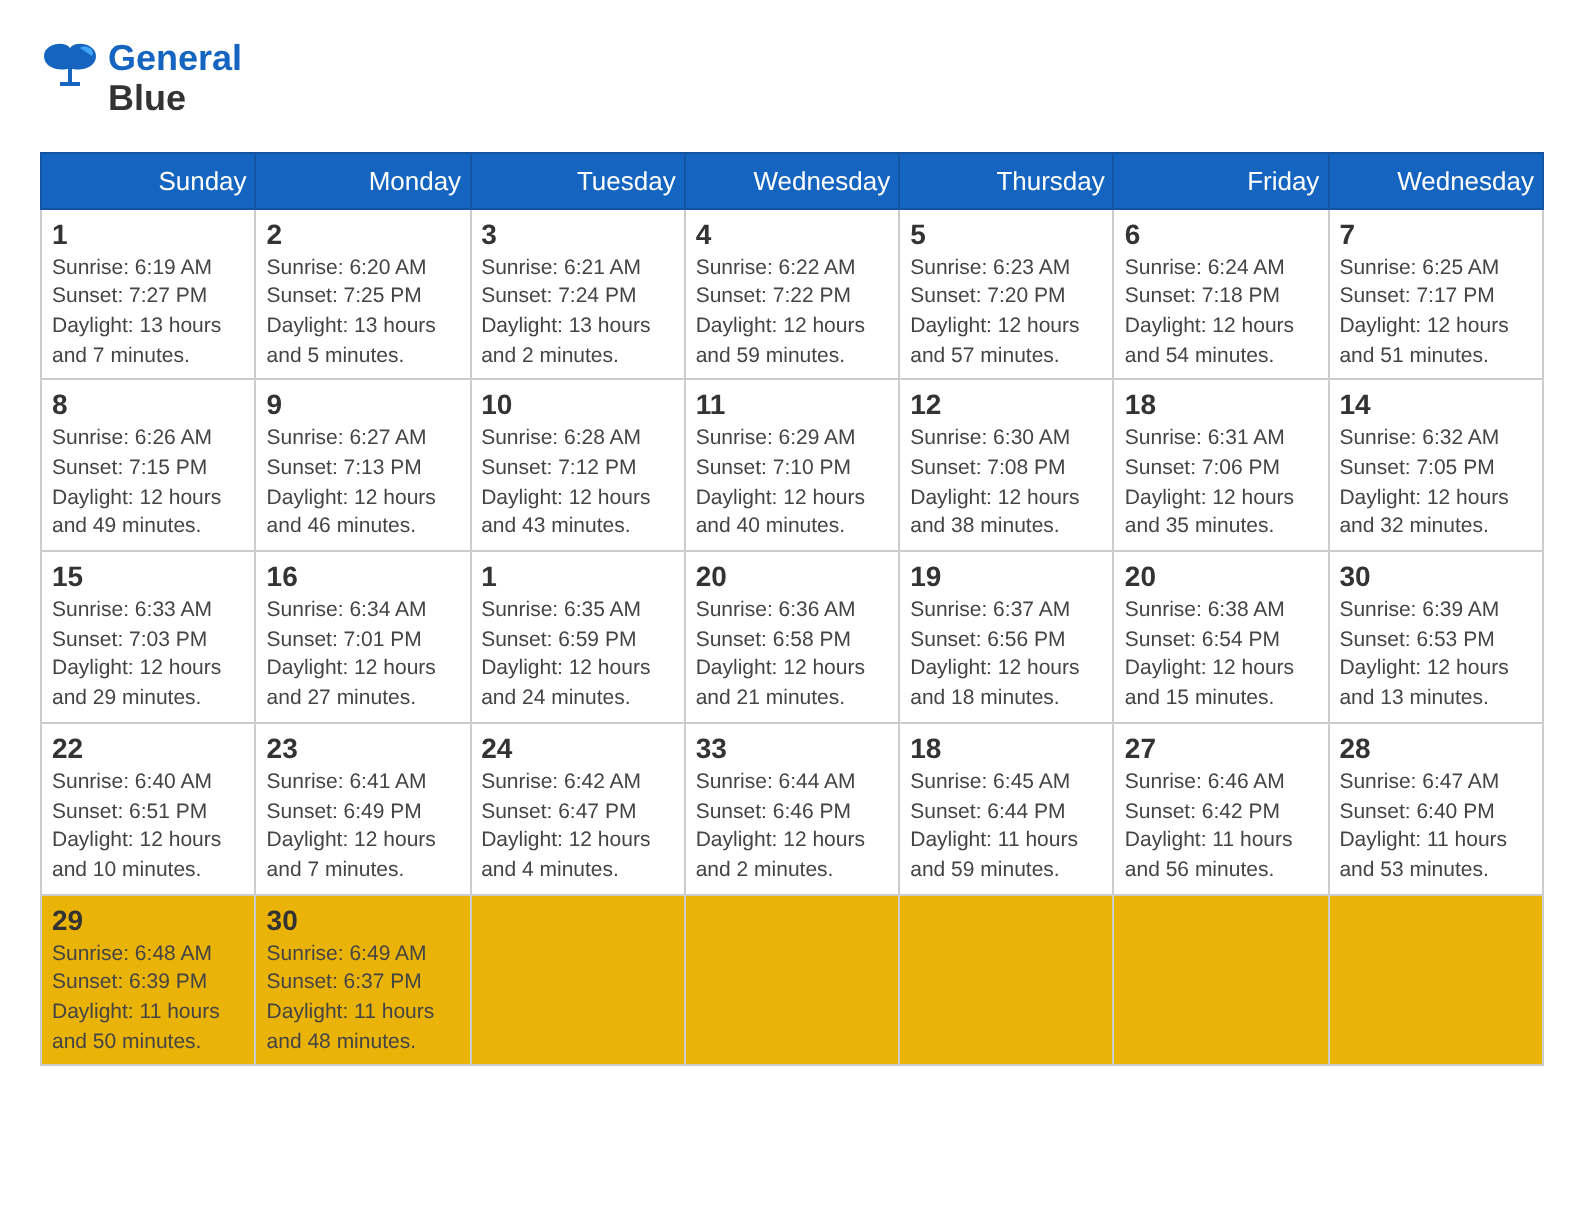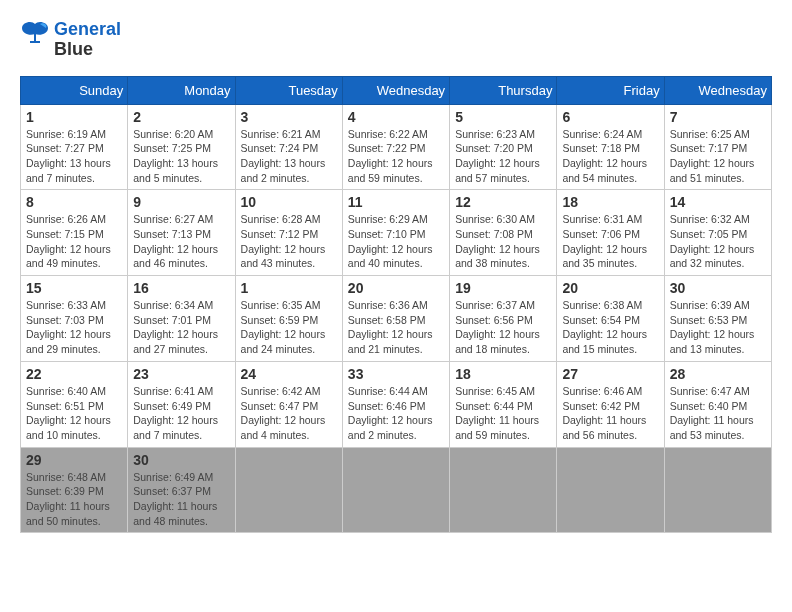--- a/index.html
+++ b/index.html
@@ -62,21 +62,21 @@
     }
     .calendar td {
       vertical-align: top;
       border: 1px solid #ccc;
       padding: 4px 5px;
       width: 107px;
       min-height: 80px;
       background: #fff;
     }
     .calendar tr:last-child td {
-      background: #a3a3a3;
+      background: #eab308;
     }
     .day-number {
       font-size: 14px;
       font-weight: bold;
       color: #333;
       display: block;
       margin-bottom: 2px;
     }
     .day-info {
       color: #444;

